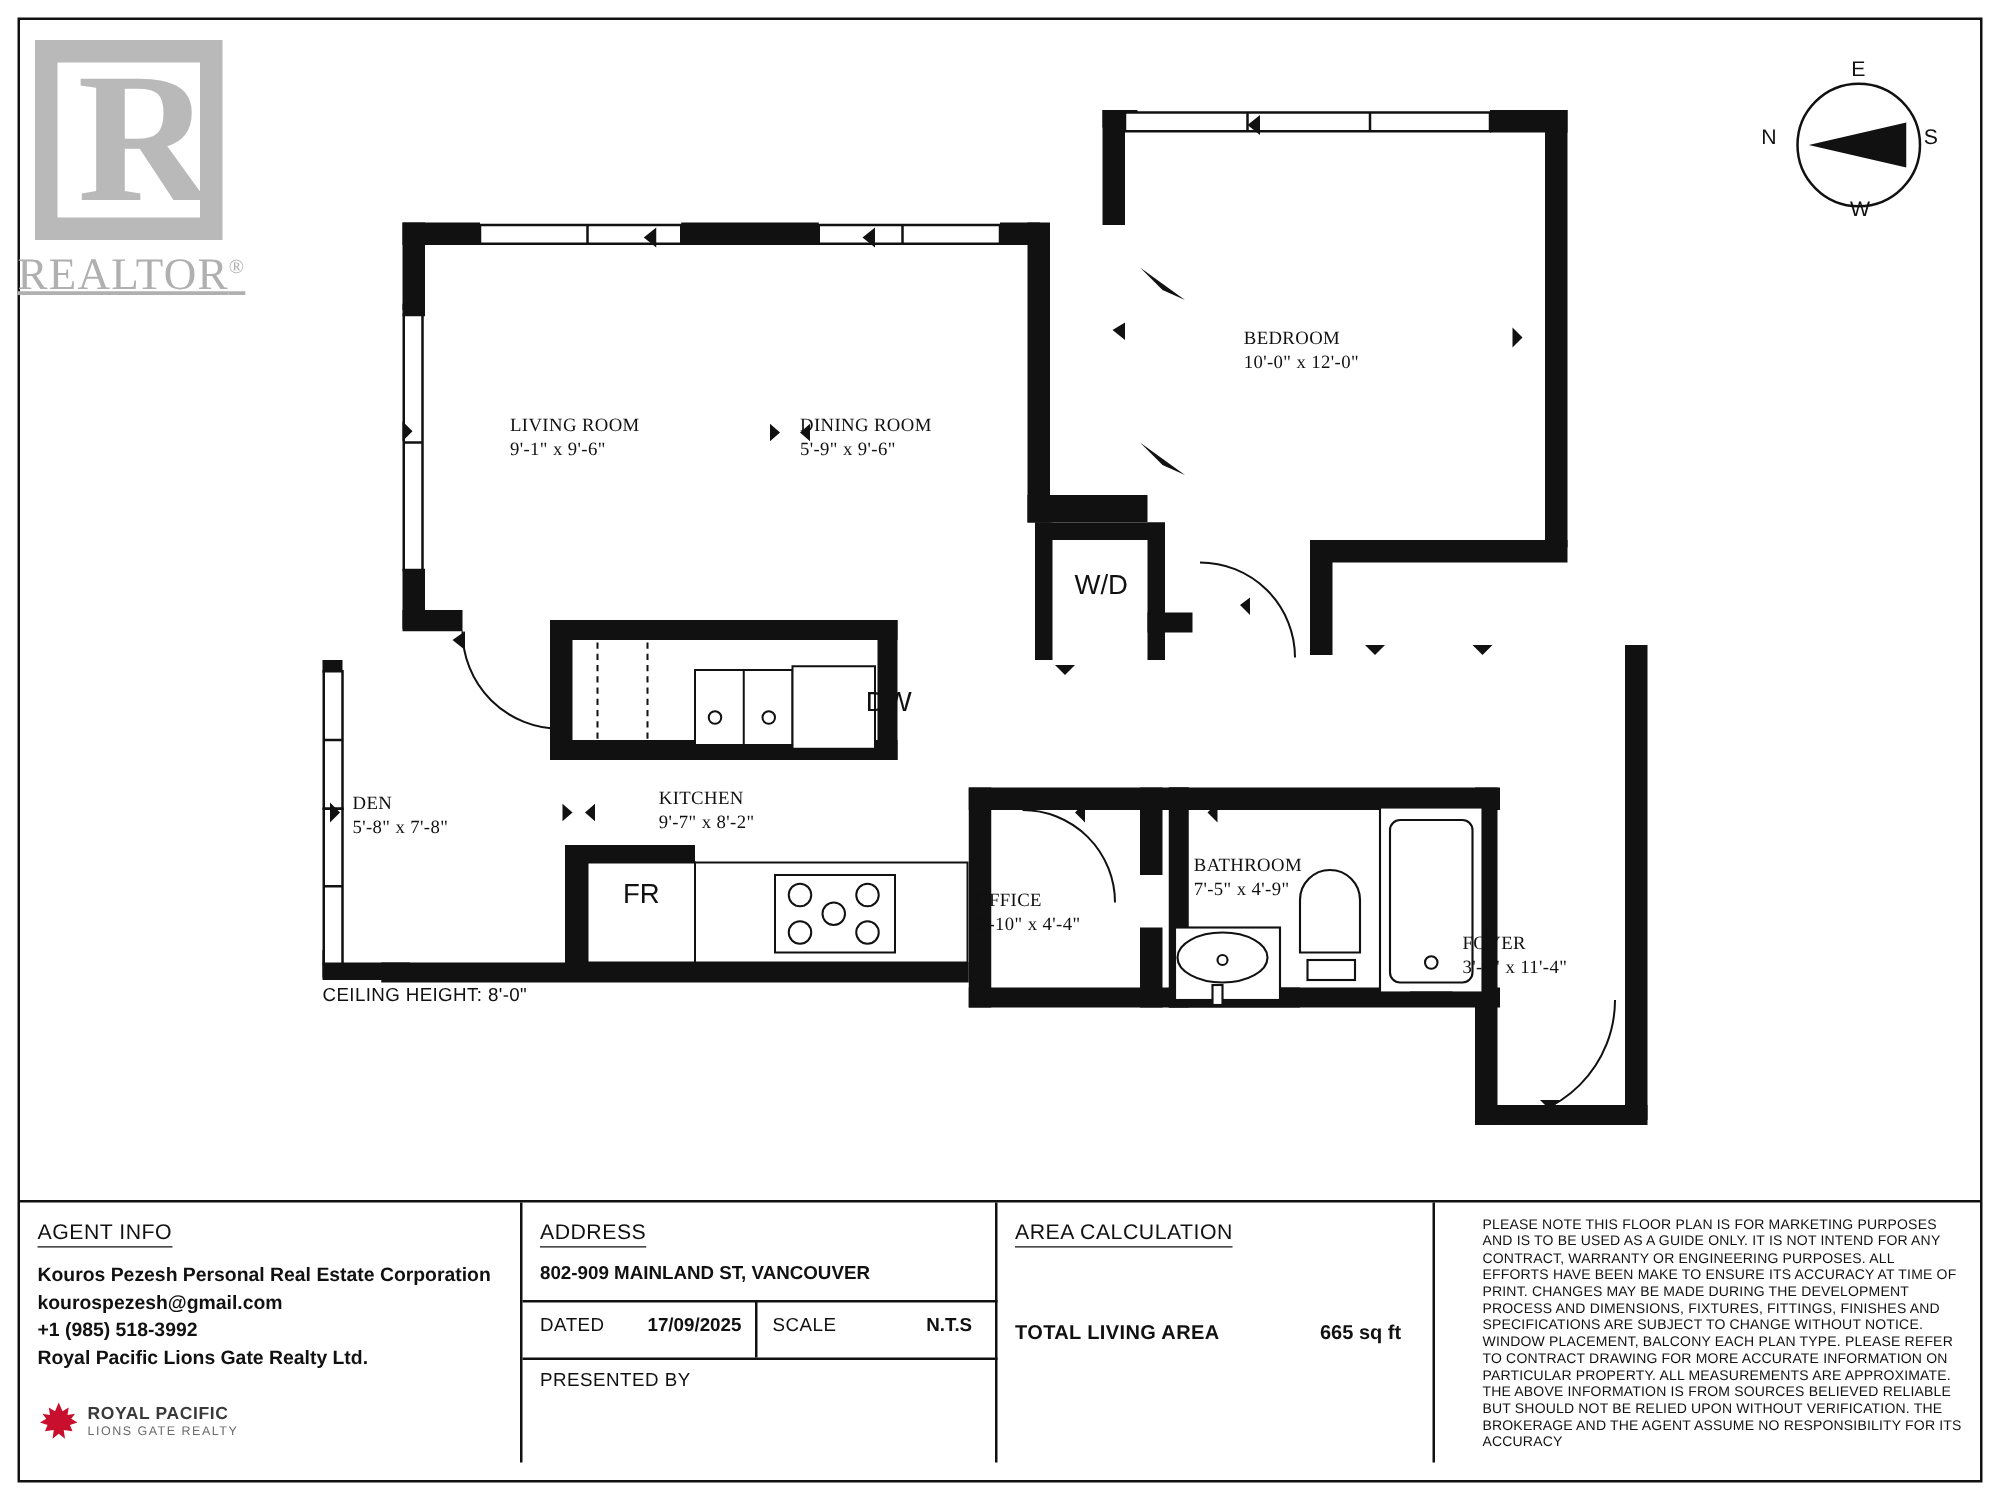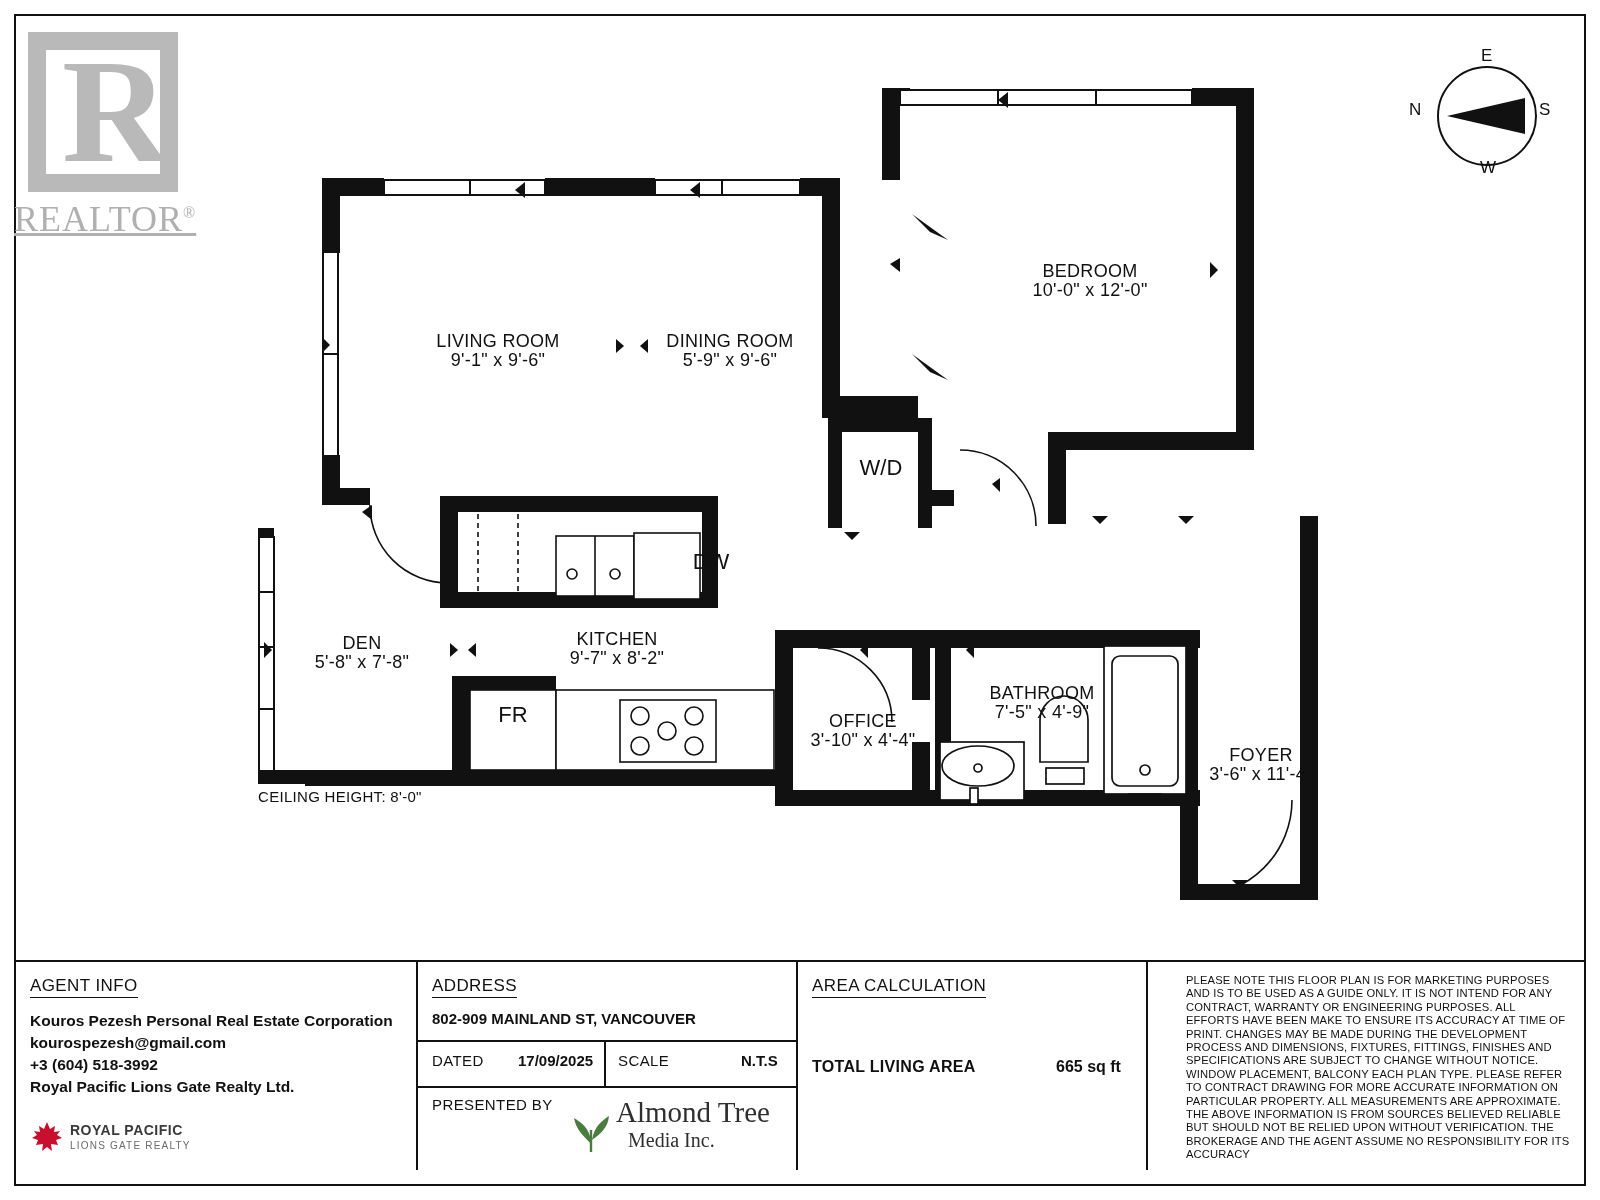--- a/index.html
+++ b/index.html
@@ -33,21 +33,21 @@
   .compass-letter{position:absolute;font-size:17px;font-family:"Liberation Sans",sans-serif;color:#111;}
   .cl-e{left:86px;top:-4px;}
   .cl-n{left:14px;top:50px;}
   .cl-s{left:144px;top:50px;}
   .cl-w{left:85px;top:108px;}
   .compass-needle{position:absolute;left:50px;top:46px;}
 
   
   .plan{position:absolute;left:0;top:0;width:1600px;height:940px;}
 
-  .label{position:absolute;text-align:center;font-size:18px;line-height:19px;color:#111;letter-spacing:.3px;}
+  .label{position:absolute;font-size:15px;line-height:19px;color:#111;letter-spacing:.3px;font-family:Liberation Serif, serif;}
   .label .nm{display:block;}
   .label .dim{display:block;}
   .lbl-box{position:absolute;text-align:center;font-size:22px;color:#111;}
 
   
   .infobar{position:absolute;left:16px;top:960px;width:1568px;height:224px;border-top:2px solid #111;box-sizing:border-box;}
   .cell{position:absolute;top:0;height:208px;box-sizing:border-box;}
   .c-agent{left:0;width:400px;}
   .c-address{left:400px;width:380px;border-left:2px solid #111;}
   .c-area{left:780px;width:350px;border-left:2px solid #111;}
@@ -310,21 +310,21 @@
 
   </div>
 
   <div class="infobar">
 
     <div class="cell c-agent">
       <div class="hdr"><span class="hdr-u">AGENT INFO</span></div>
       <div class="agent-lines">
         <div>Kouros Pezesh Personal Real Estate Corporation</div>
         <div>kourospezesh@gmail.com</div>
-        <div>+3 (604) 518-3992</div>
+        <div>+1 (985) 518-3992</div>
         <div>Royal Pacific Lions Gate Realty Ltd.</div>
       </div>
       <div class="rp-logo">
         <svg class="rp-leaf" viewBox="0 0 34 34">
           <path d="M17 2 l3 7 5-3 -1 6 6-1 -3 4 5 3 -6 2 2 5 -7-1 1 7 -5-4 -5 4 1-7 -7 1 2-5 -6-2 5-3 -3-4 6 1 -1-6 5 3z" fill="#c8102e"></path>
         </svg>
         <div class="rp-t1">ROYAL PACIFIC</div>
         <div class="rp-t2">LIONS GATE REALTY</div>
       </div>
     </div>
@@ -333,29 +333,20 @@
       <div class="hdr"><span class="hdr-u">ADDRESS</span></div>
       <div class="addr-val">802-909 MAINLAND ST, VANCOUVER</div>
       <div class="addr-rule"></div>
       <div class="scale-div"></div>
       <div class="dated-lbl">DATED</div>
       <div class="dated-val">17/09/2025</div>
       <div class="scale-lbl">SCALE</div>
       <div class="scale-val">N.T.S</div>
       <div class="dated-rule"></div>
       <div class="presented-lbl">PRESENTED BY</div>
-      <div class="almond">
-        <svg class="almond-mark" viewBox="0 0 42 52">
-          <path d="M21 44 C 21 28, 10 22, 4 18 C 6 30, 14 36, 21 44 Z" fill="#4a7c3f"></path>
-          <path d="M22 40 C 24 26, 33 20, 39 16 C 38 28, 30 34, 22 40 Z" fill="#4a7c3f"></path>
-          <line x1="21" y1="30" x2="21" y2="52" stroke="#4a7c3f" stroke-width="2.4"></line>
-        </svg>
-        <div class="almond-n1">Almond Tree</div>
-        <div class="almond-n2">Media Inc.</div>
-      </div>
     </div>
 
     <div class="cell c-area">
       <div class="hdr"><span class="hdr-u">AREA CALCULATION</span></div>
       <div class="area-total">TOTAL LIVING AREA</div>
       <div class="area-val">665 sq ft</div>
     </div>
 
     <div class="cell c-note">
       <div class="disclaimer">PLEASE NOTE THIS FLOOR PLAN IS FOR MARKETING PURPOSES AND IS TO BE USED AS A GUIDE ONLY. IT IS NOT INTEND FOR ANY CONTRACT, WARRANTY OR ENGINEERING PURPOSES. ALL EFFORTS HAVE BEEN MAKE TO ENSURE ITS ACCURACY AT TIME OF PRINT. CHANGES MAY BE MADE DURING THE DEVELOPMENT PROCESS AND DIMENSIONS, FIXTURES, FITTINGS, FINISHES AND SPECIFICATIONS ARE SUBJECT TO CHANGE WITHOUT NOTICE. WINDOW PLACEMENT, BALCONY EACH PLAN TYPE. PLEASE REFER TO CONTRACT DRAWING FOR MORE ACCURATE INFORMATION ON PARTICULAR PROPERTY. ALL MEASUREMENTS ARE APPROXIMATE. THE ABOVE INFORMATION IS FROM SOURCES BELIEVED RELIABLE BUT SHOULD NOT BE RELIED UPON WITHOUT VERIFICATION. THE BROKERAGE AND THE AGENT ASSUME NO RESPONSIBILITY FOR ITS ACCURACY</div>

